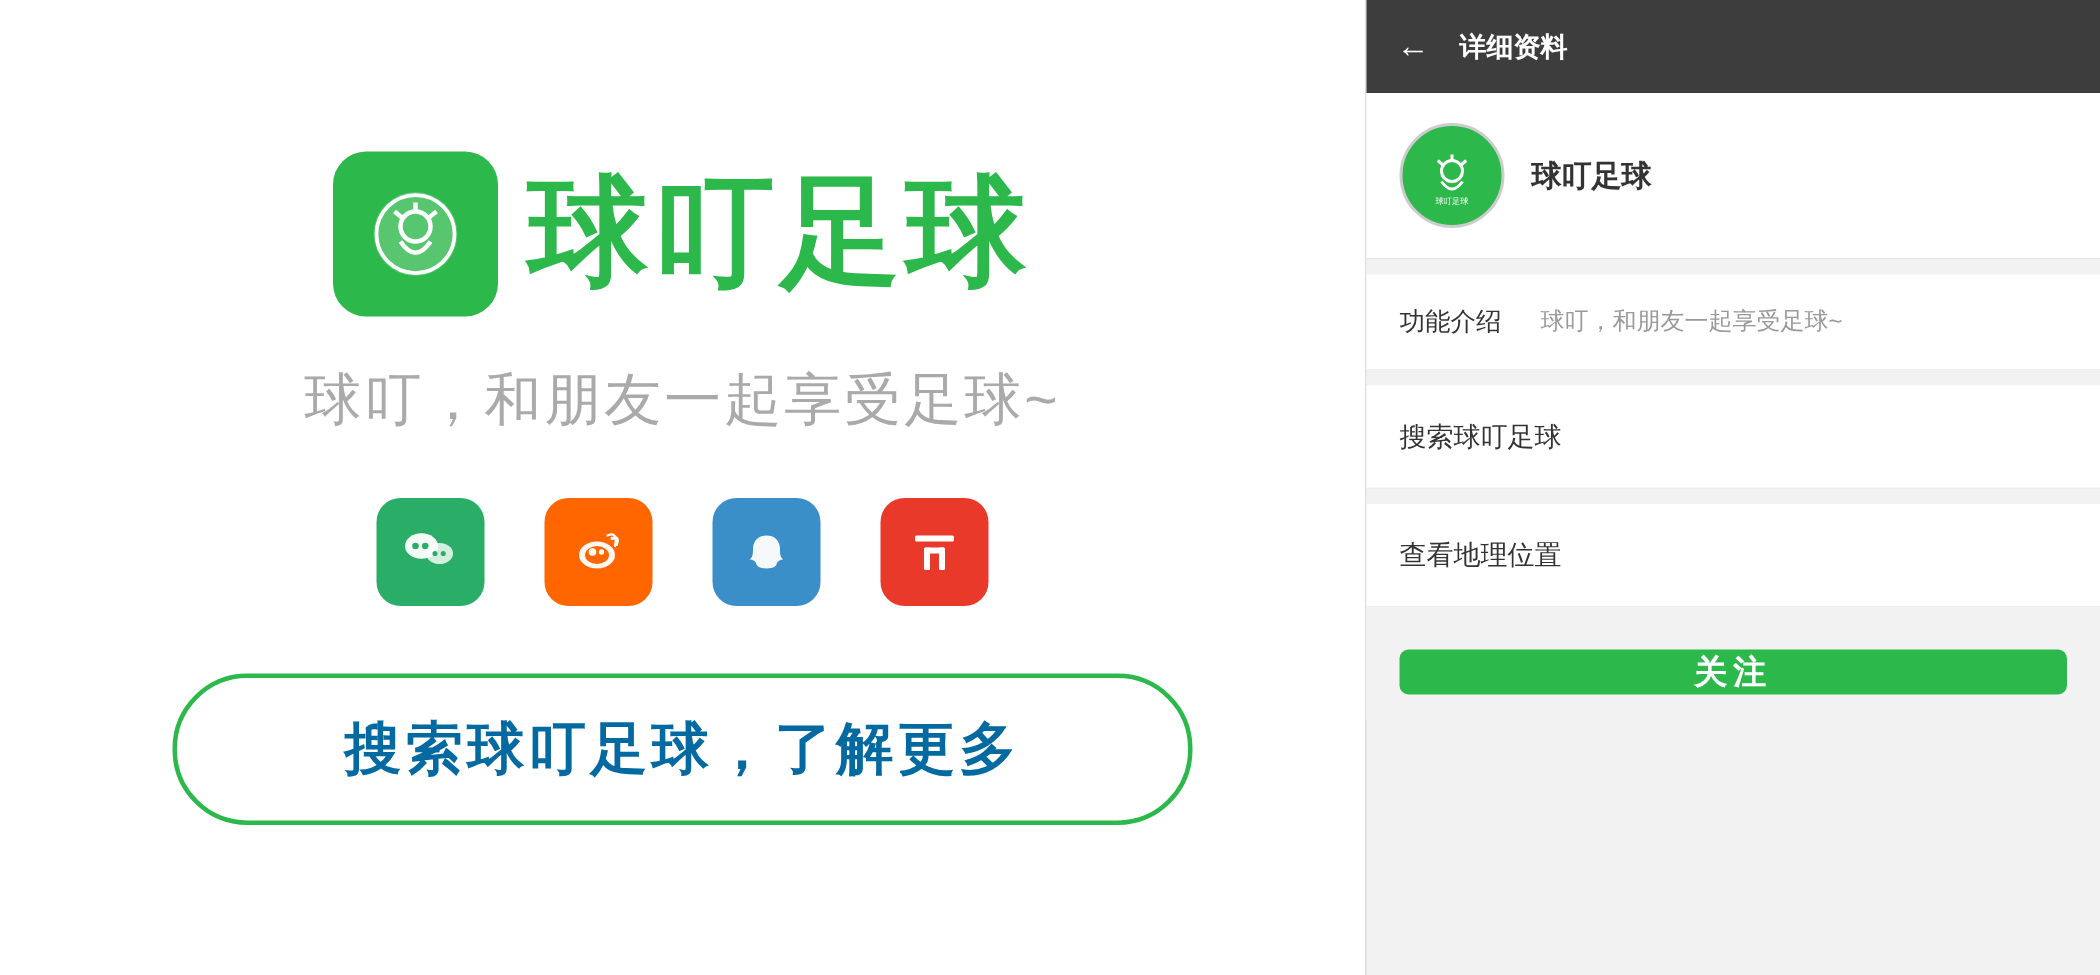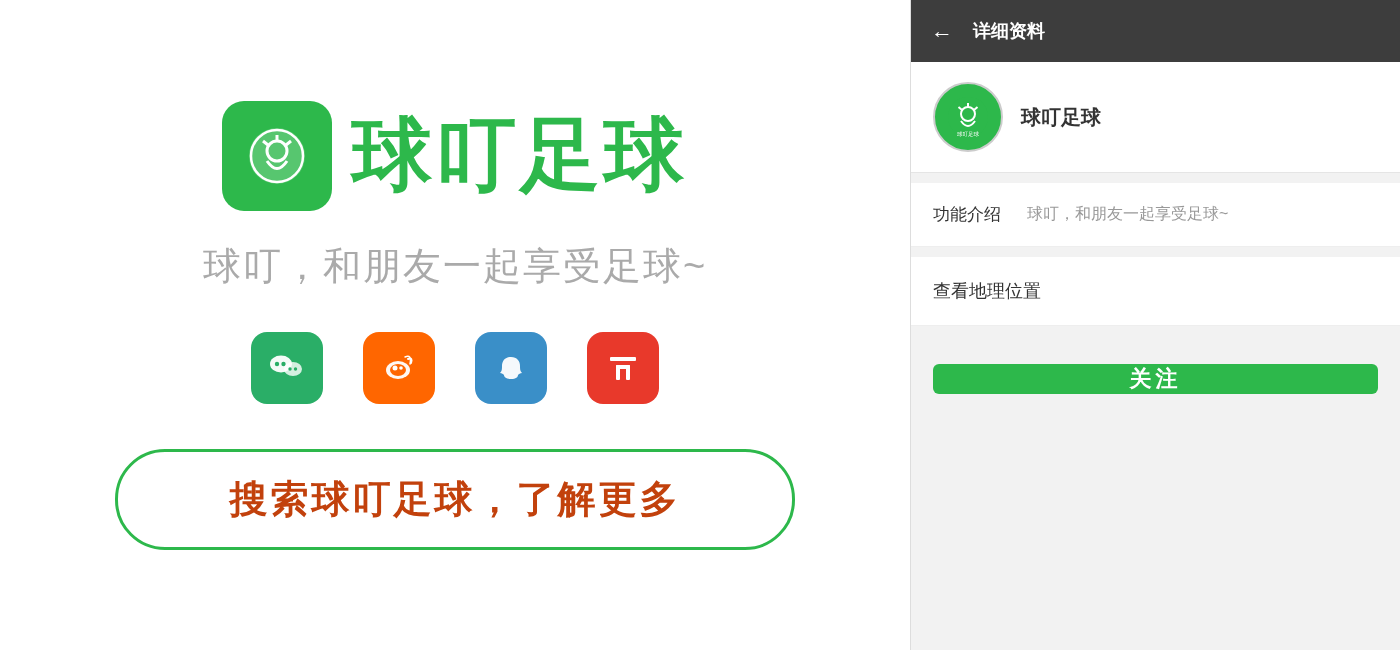--- a/index.html
+++ b/index.html
@@ -79,21 +79,21 @@
     .social-weibo { background: #ff6600; }
     .social-snapchat { background: #3a8fc8; }
     .social-toutiao { background: #e8392b; }
 
     .search-button {
       border: 3px solid #2db84b;
       border-radius: 50px;
       padding: 22px 80px;
       font-size: 38px;
       font-weight: bold;
-      color: #c2410c;
+      color: #0369a1;
       background: #ffffff;
       cursor: pointer;
       letter-spacing: 3px;
       min-width: 680px;
       text-align: center;
     }
 
     
     .right-panel {
       width: 490px;
@@ -298,24 +298,27 @@
   <div class="gray-divider"></div>
 
   <div class="info-row">
     <span class="info-label">功能介绍</span>
     <span class="info-value">球叮，和朋友一起享受足球~</span>
   </div>
 
   <div class="gray-divider"></div>
 
   <div class="menu-row">
+    <span class="menu-row-text">搜索球叮足球</span>
+  </div>
+
+  <div class="gray-divider"></div>
+
+  <div class="menu-row">
     <span class="menu-row-text">查看地理位置</span>
   </div>
-
-  <div class="gray-divider"></div>
-
 
   <div class="gray-divider"></div>
 
   <div class="follow-button-container">
     <button class="follow-button">关注</button>
   </div>
 </div>
 
 </body></html>

